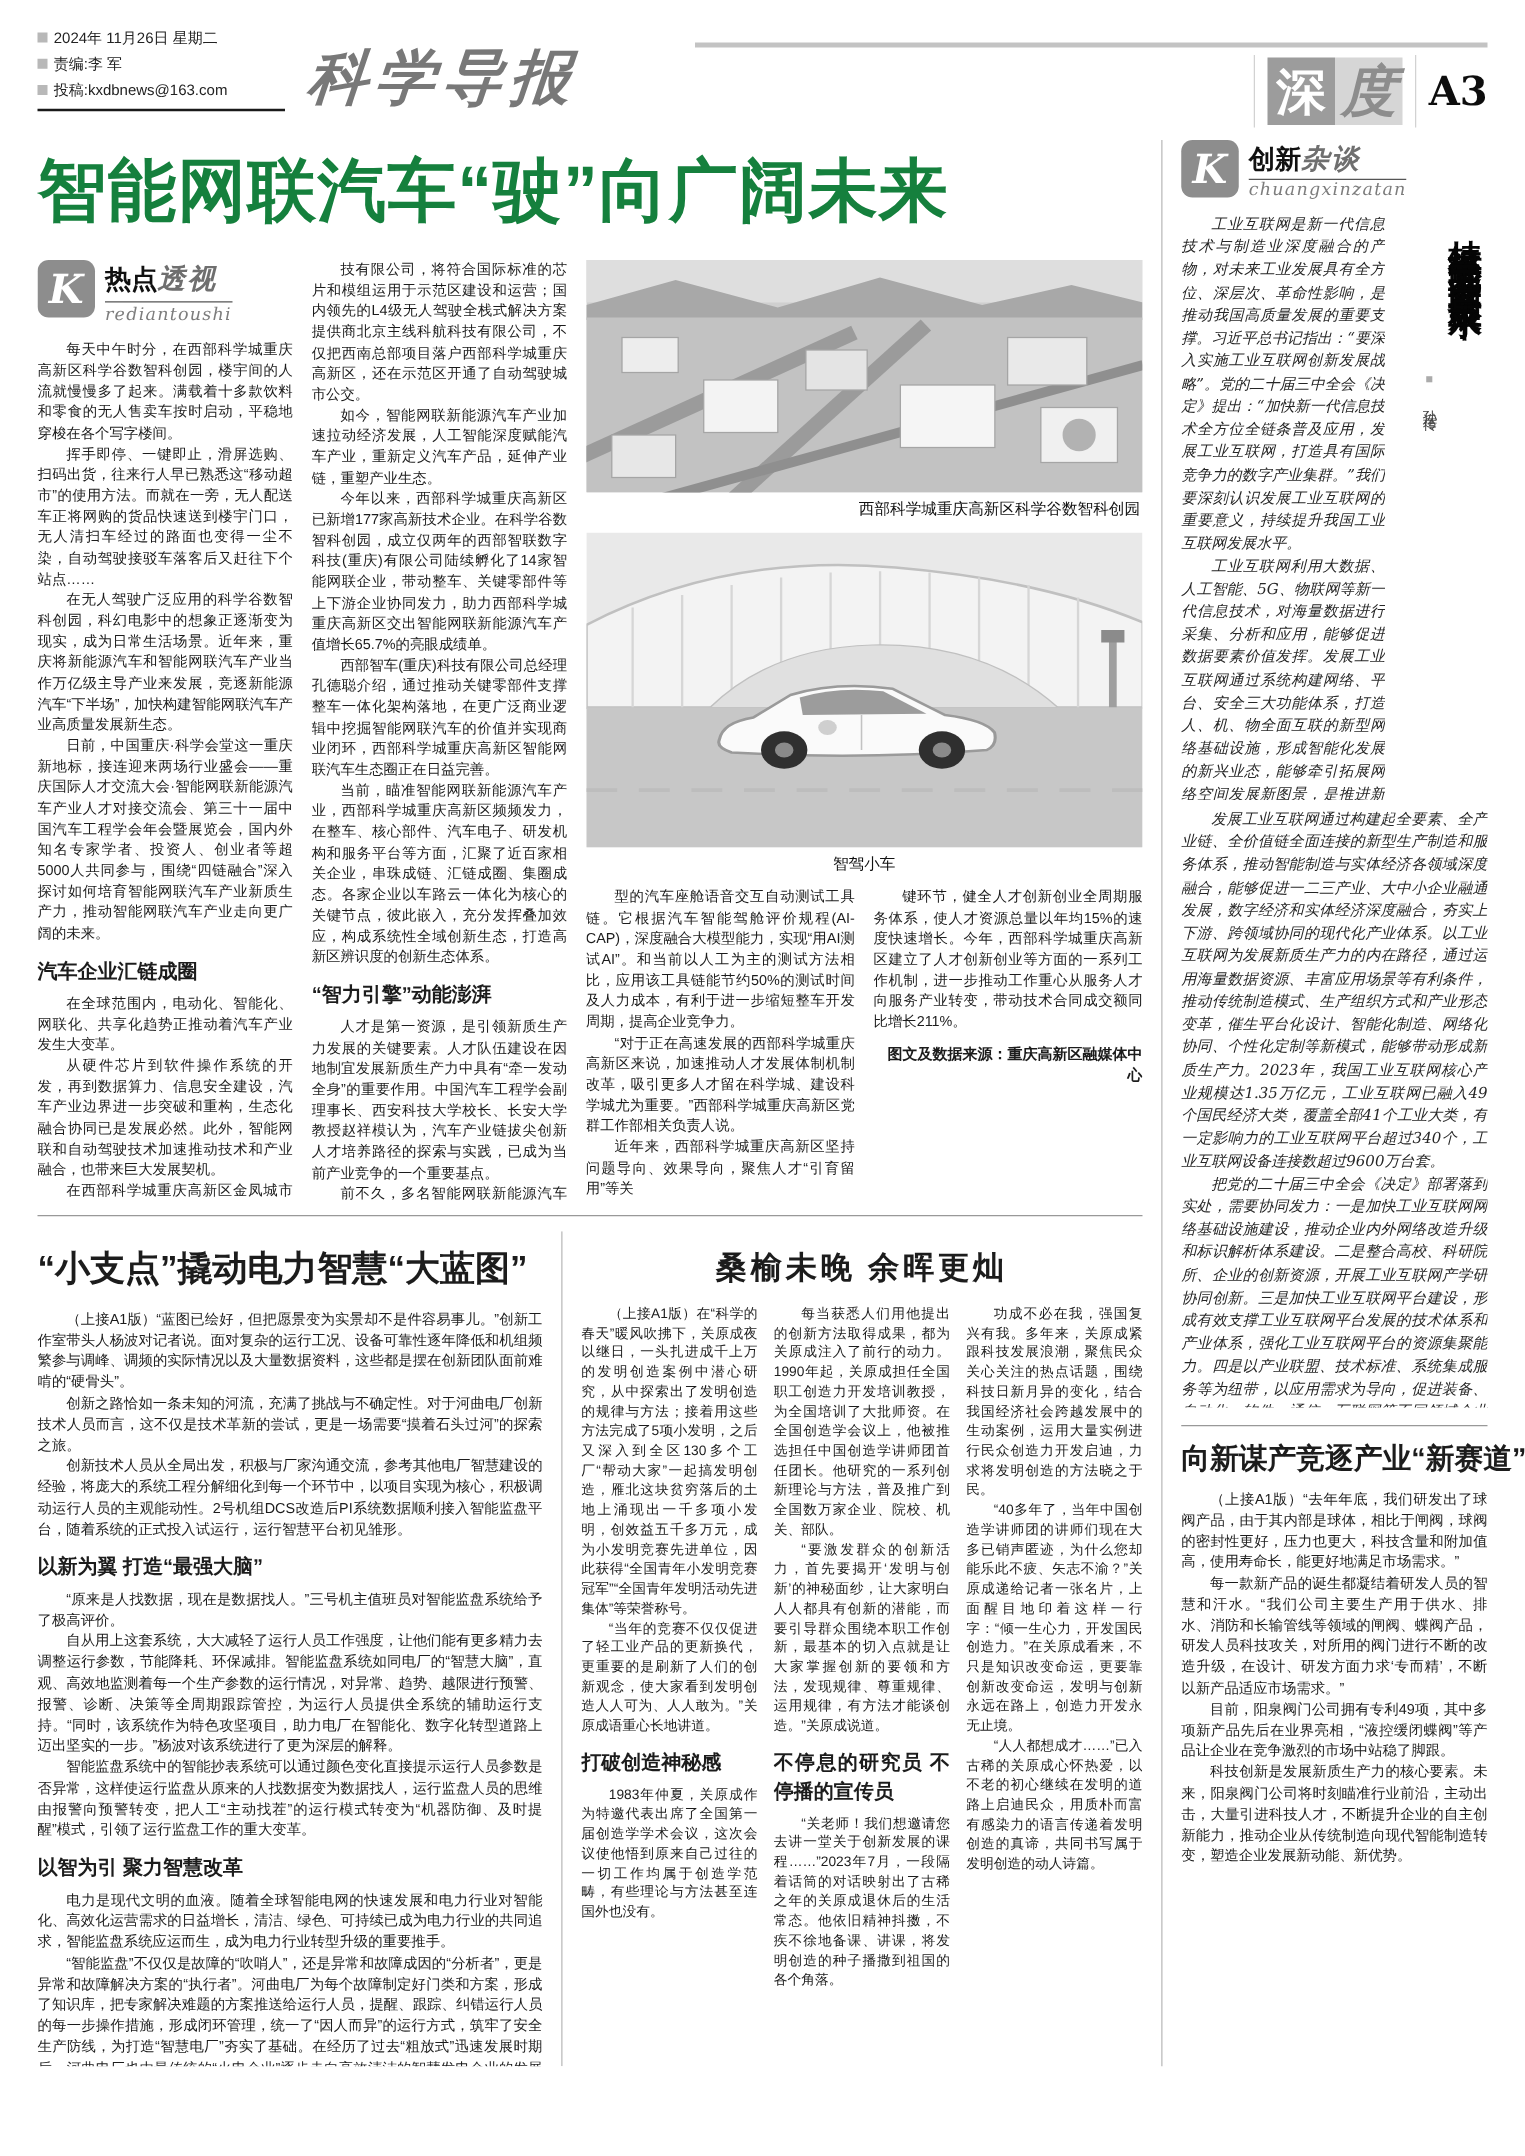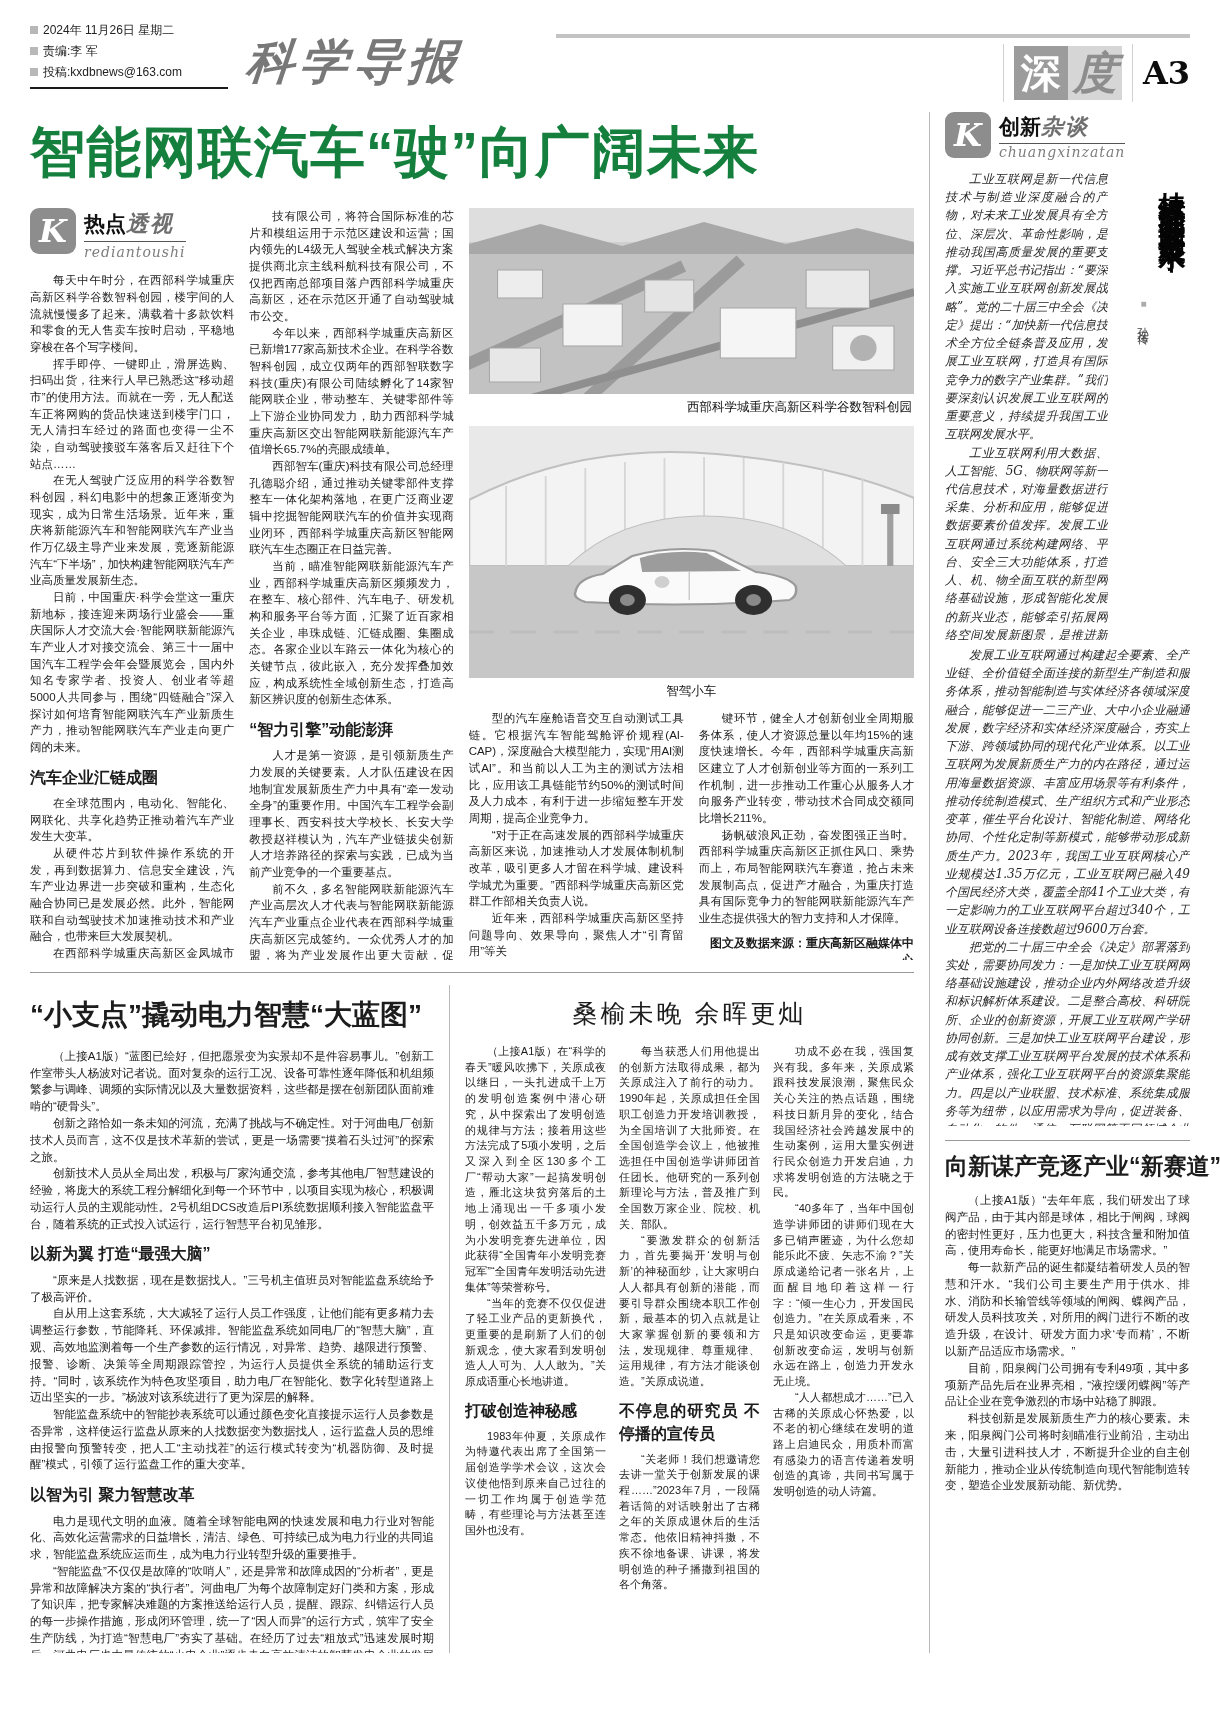--- a/index.html
+++ b/index.html
@@ -49,21 +49,21 @@
   .ktitle .b{font-size:21px;font-weight:900;color:#111;}
   .ktitle .s{font-size:22px;font-family:"DejaVu Serif",serif;font-style:italic;color:#6f6f6f;font-weight:bold;letter-spacing:2px;}
   .kpinyin{font-family:"DejaVu Serif",serif;font-style:italic;font-size:14px;color:#7d7d7d;letter-spacing:1px;}
   
   .hsep{height:1px;background:#999;margin:12px 0 0;}
   
   .bottom{display:flex;margin-top:12px;height:668px;overflow:hidden;}
   .power{width:404px;overflow:hidden;font-size:11.5px;line-height:1.46;text-align:justify;}
   .power h2{font-size:28px;font-weight:900;margin:10px 0 12px;letter-spacing:0;white-space:nowrap;}
   .sunset{flex:1;min-width:0;overflow:hidden;}
-  .sunset h2{font-size:25px;font-weight:400;text-align:center;margin:12px 0 14px;letter-spacing:3px;}
+  .sunset h2{font-size:25px;font-weight:700;text-align:center;margin:12px 0 14px;letter-spacing:3px;}
   .scols{display:flex;gap:13px;height:590px;overflow:hidden;}
   .scol{flex:1;min-width:0;overflow:hidden;font-size:11px;line-height:1.43;text-align:justify;}
   
   .essaytop{display:flex;}
   .essaycol{flex:1;min-width:0;font-family:"DejaVu Serif",serif;font-style:italic;font-size:12px;
             line-height:1.52;text-align:justify;color:#262626;overflow:hidden;height:470px;}
   .essaycol .para,.essayrest .para{text-indent:2em;}
   .vertwrap{width:82px;flex:none;display:flex;justify-content:flex-end;}
   .vert-author{writing-mode:vertical-rl;font-size:11.5px;color:#444;margin-top:128px;height:150px;letter-spacing:3px;}
   .vert-author .asq{color:#ababab;font-size:10px;}
@@ -124,20 +124,21 @@
           <div>
               <p class="para">在全球范围内，电动化、智能化、网联化、共享化趋势正推动着汽车产业发生大变革。</p>
               <p class="para">从硬件芯片到软件操作系统的开发，再到数据算力、信息安全建设，汽车产业边界进一步突破和重构，生态化融合协同已是发展必然。此外，智能网联和自动驾驶技术加速推动技术和产业融合，也带来巨大发展契机。</p>
               <p class="para">在西部科学城重庆高新区金凤城市中心，一辆辆自动驾驶小巴车和智驾小车如老司机一般，在路面上灵活穿梭。这背后依靠的是车路云一体化“中国方案”。基于该方案，西部科学城重庆高新区正打造可为全类型车辆赋能的示范区。示范区覆盖200公里以上的城市智能道路，在西部科学城重庆高新区形成强大的产业集群效应，吸引更多企业入驻，促进共同发展。</p>
             </div>
         </div>
 
         <div class="col">
           <div>
               <p class="para">技有限公司，将符合国际标准的芯片和模组运用于示范区建设和运营；国内领先的L4级无人驾驶全栈式解决方案提供商北京主线科航科技有限公司，不仅把西南总部项目落户西部科学城重庆高新区，还在示范区开通了自动驾驶城市公交。</p>
+              <p class="para">如今，智能网联新能源汽车产业加速拉动经济发展，人工智能深度赋能汽车产业，重新定义汽车产品，延伸产业链，重塑产业生态。</p>
               <p class="para">今年以来，西部科学城重庆高新区已新增177家高新技术企业。在科学谷数智科创园，成立仅两年的西部智联数字科技(重庆)有限公司陆续孵化了14家智能网联企业，带动整车、关键零部件等上下游企业协同发力，助力西部科学城重庆高新区交出智能网联新能源汽车产值增长65.7%的亮眼成绩单。</p>
               <p class="para">西部智车(重庆)科技有限公司总经理孔德聪介绍，通过推动关键零部件支撑整车一体化架构落地，在更广泛商业逻辑中挖掘智能网联汽车的价值并实现商业闭环，西部科学城重庆高新区智能网联汽车生态圈正在日益完善。</p>
               <p class="para">当前，瞄准智能网联新能源汽车产业，西部科学城重庆高新区频频发力，在整车、核心部件、汽车电子、研发机构和服务平台等方面，汇聚了近百家相关企业，串珠成链、汇链成圈、集圈成态。各家企业以车路云一体化为核心的关键节点，彼此嵌入，充分发挥叠加效应，构成系统性全域创新生态，打造高新区辨识度的创新生态体系。</p>
             </div>
           <h3 class="subhead">“智力引擎”动能澎湃</h3>
           <div>
               <p class="para">人才是第一资源，是引领新质生产力发展的关键要素。人才队伍建设在因地制宜发展新质生产力中具有“牵一发动全身”的重要作用。中国汽车工程学会副理事长、西安科技大学校长、长安大学教授赵祥模认为，汽车产业链拔尖创新人才培养路径的探索与实践，已成为当前产业竞争的一个重要基点。</p>
               <p class="para">前不久，多名智能网联新能源汽车产业高层次人才代表与智能网联新能源汽车产业重点企业代表在西部科学城重庆高新区完成签约。一众优秀人才的加盟，将为产业发展作出更大贡献，促进“人才—产业—经济”的良性循环。</p>
             </div>
         </div>
@@ -198,21 +199,20 @@
 
           <div class="textrow">
             <div class="tcol">
                 <p class="para">型的汽车座舱语音交互自动测试工具链。它根据汽车智能驾舱评价规程(AI-CAP)，深度融合大模型能力，实现“用AI测试AI”。和当前以人工为主的测试方法相比，应用该工具链能节约50%的测试时间及人力成本，有利于进一步缩短整车开发周期，提高企业竞争力。</p>
                 <p class="para">“对于正在高速发展的西部科学城重庆高新区来说，加速推动人才发展体制机制改革，吸引更多人才留在科学城、建设科学城尤为重要。”西部科学城重庆高新区党群工作部相关负责人说。</p>
                 <p class="para">近年来，西部科学城重庆高新区坚持问题导向、效果导向，聚焦人才“引育留用”等关</p>
               </div>
             <div class="tcol">
               <div>
                   <p class="para">键环节，健全人才创新创业全周期服务体系，使人才资源总量以年均15%的速度快速增长。今年，西部科学城重庆高新区建立了人才创新创业等方面的一系列工作机制，进一步推动工作重心从服务人才向服务产业转变，带动技术合同成交额同比增长211%。</p>
-                  <p class="para">扬帆破浪风正劲，奋发图强正当时。西部科学城重庆高新区正抓住风口、乘势而上，布局智能网联汽车赛道，抢占未来发展制高点，促进产才融合，为重庆打造具有国际竞争力的智能网联新能源汽车产业生态提供强大的智力支持和人才保障。</p>
                 </div>
               <div class="credit">图文及数据来源：重庆高新区融媒体中心</div>
             </div>
           </div>
         </div>
       </div>
 
       <div class="hsep"></div>
 
       <div class="bottom">

